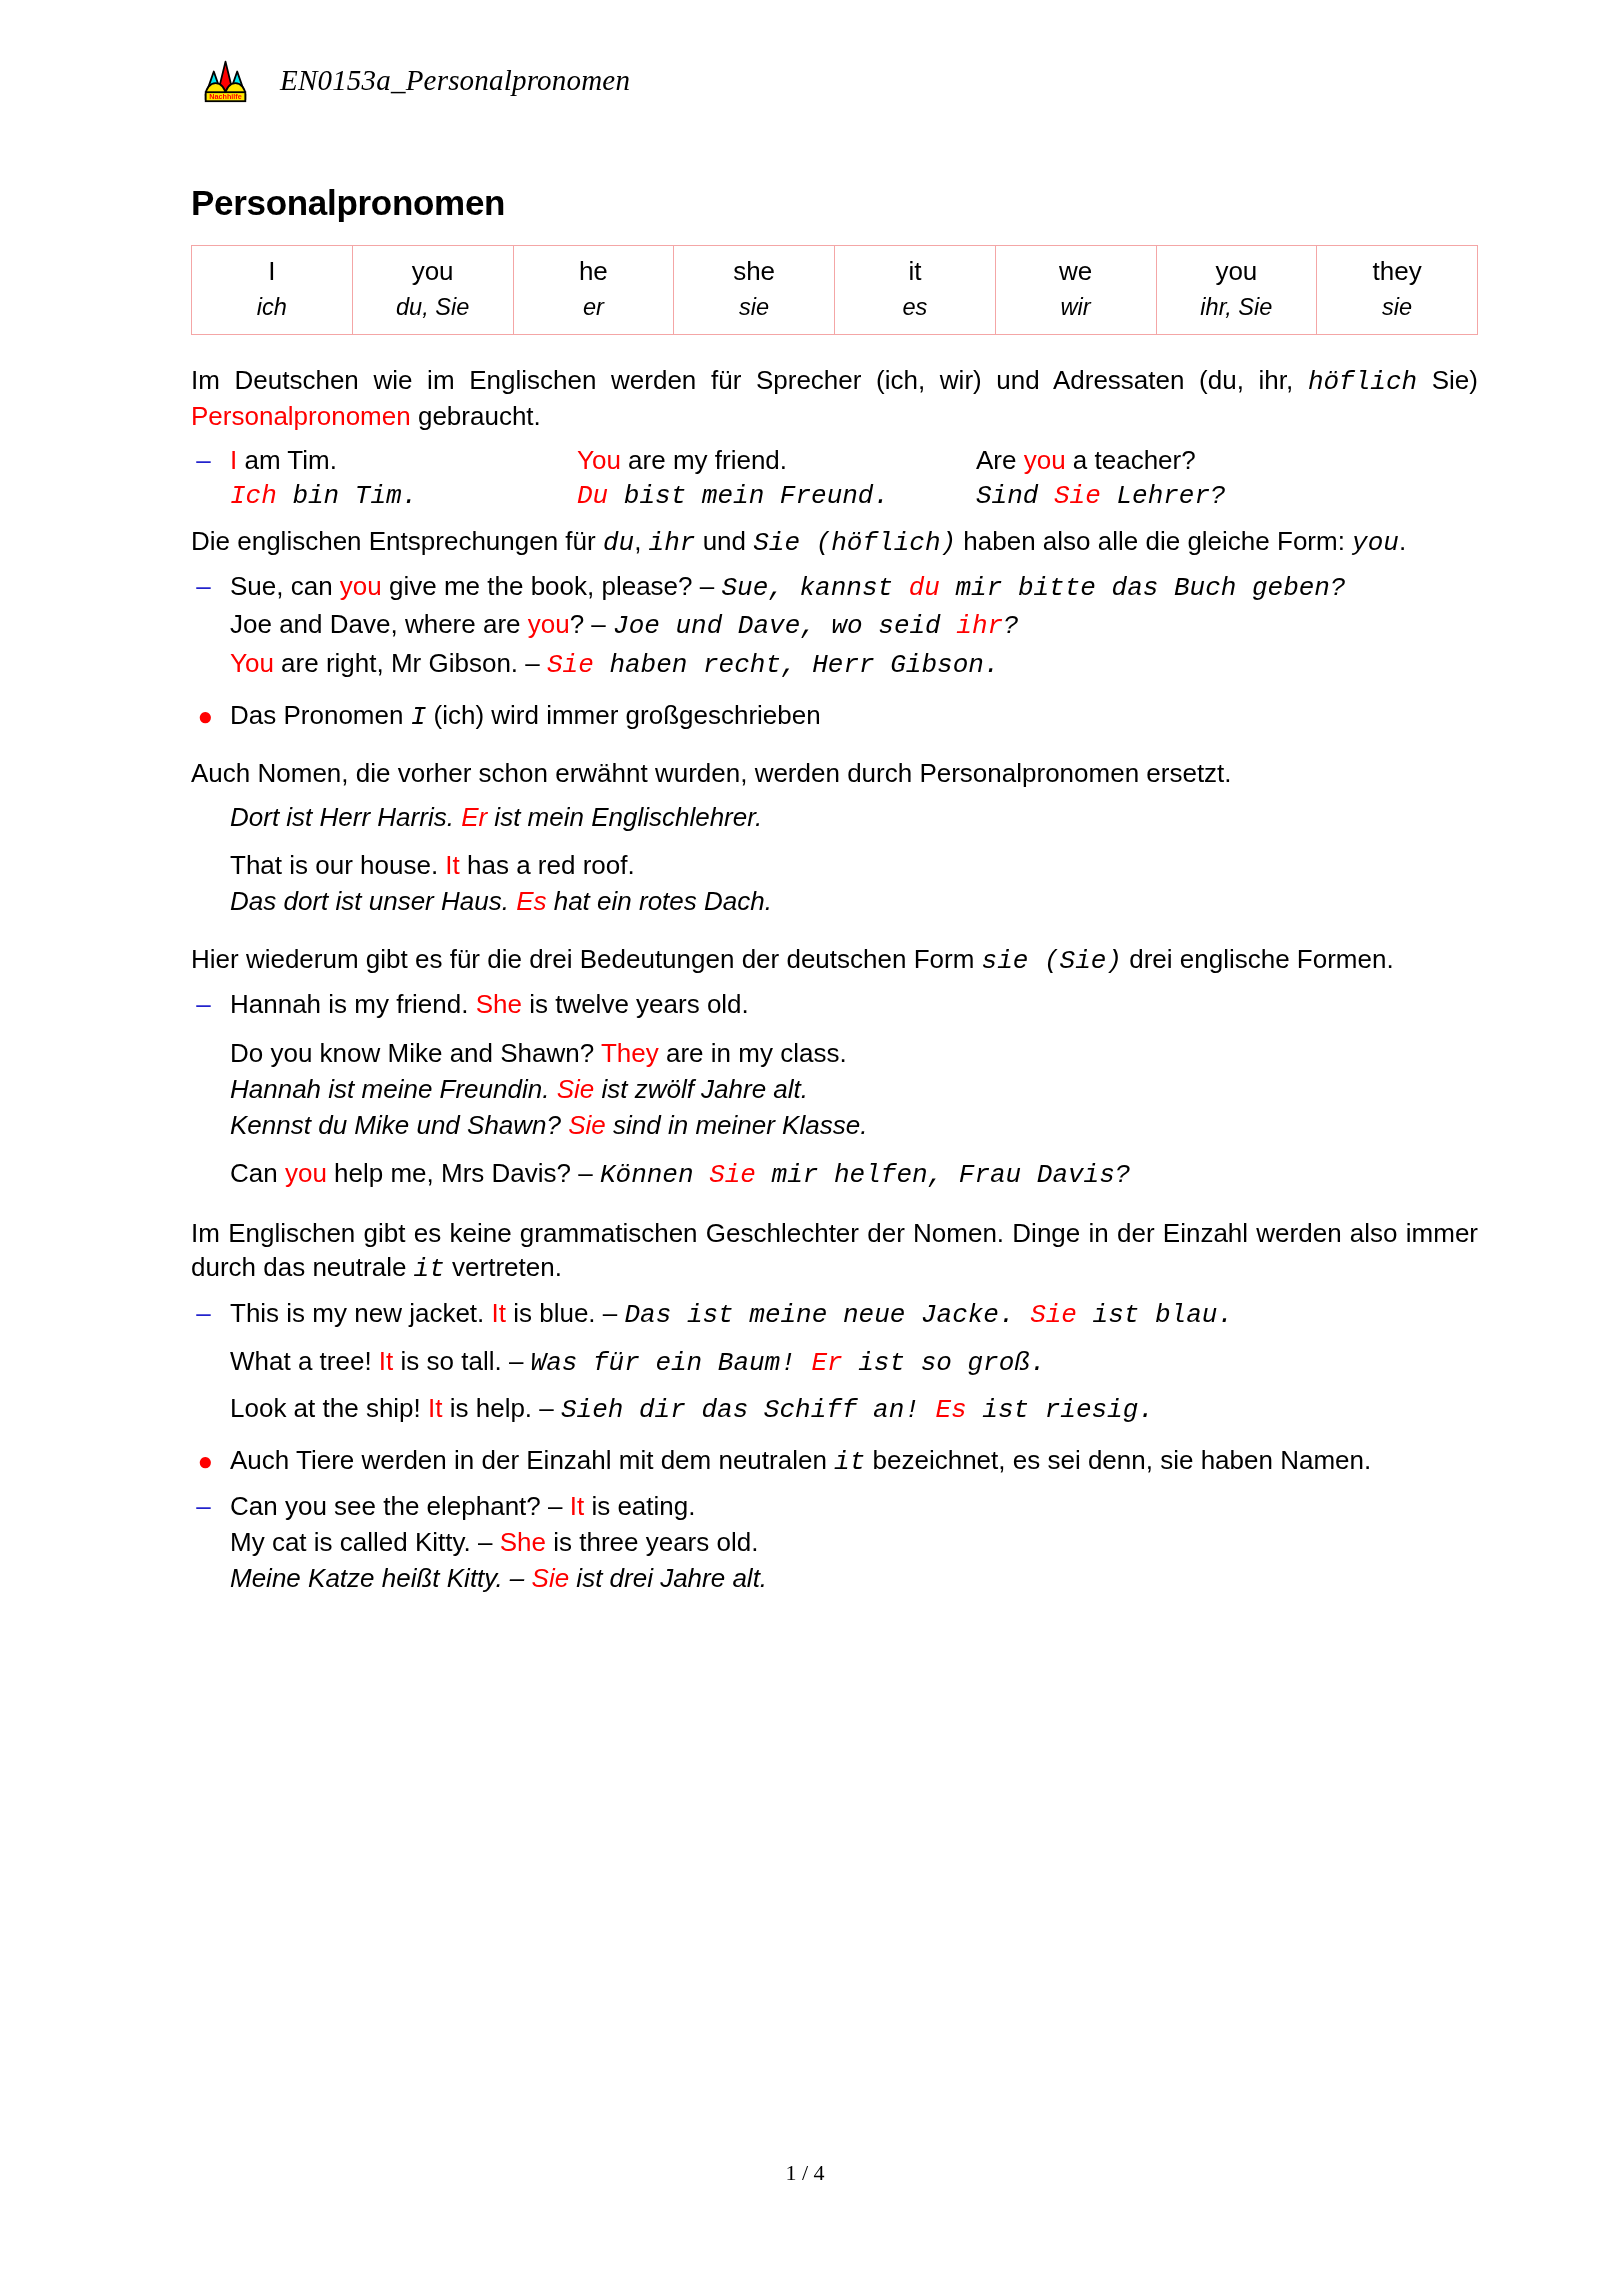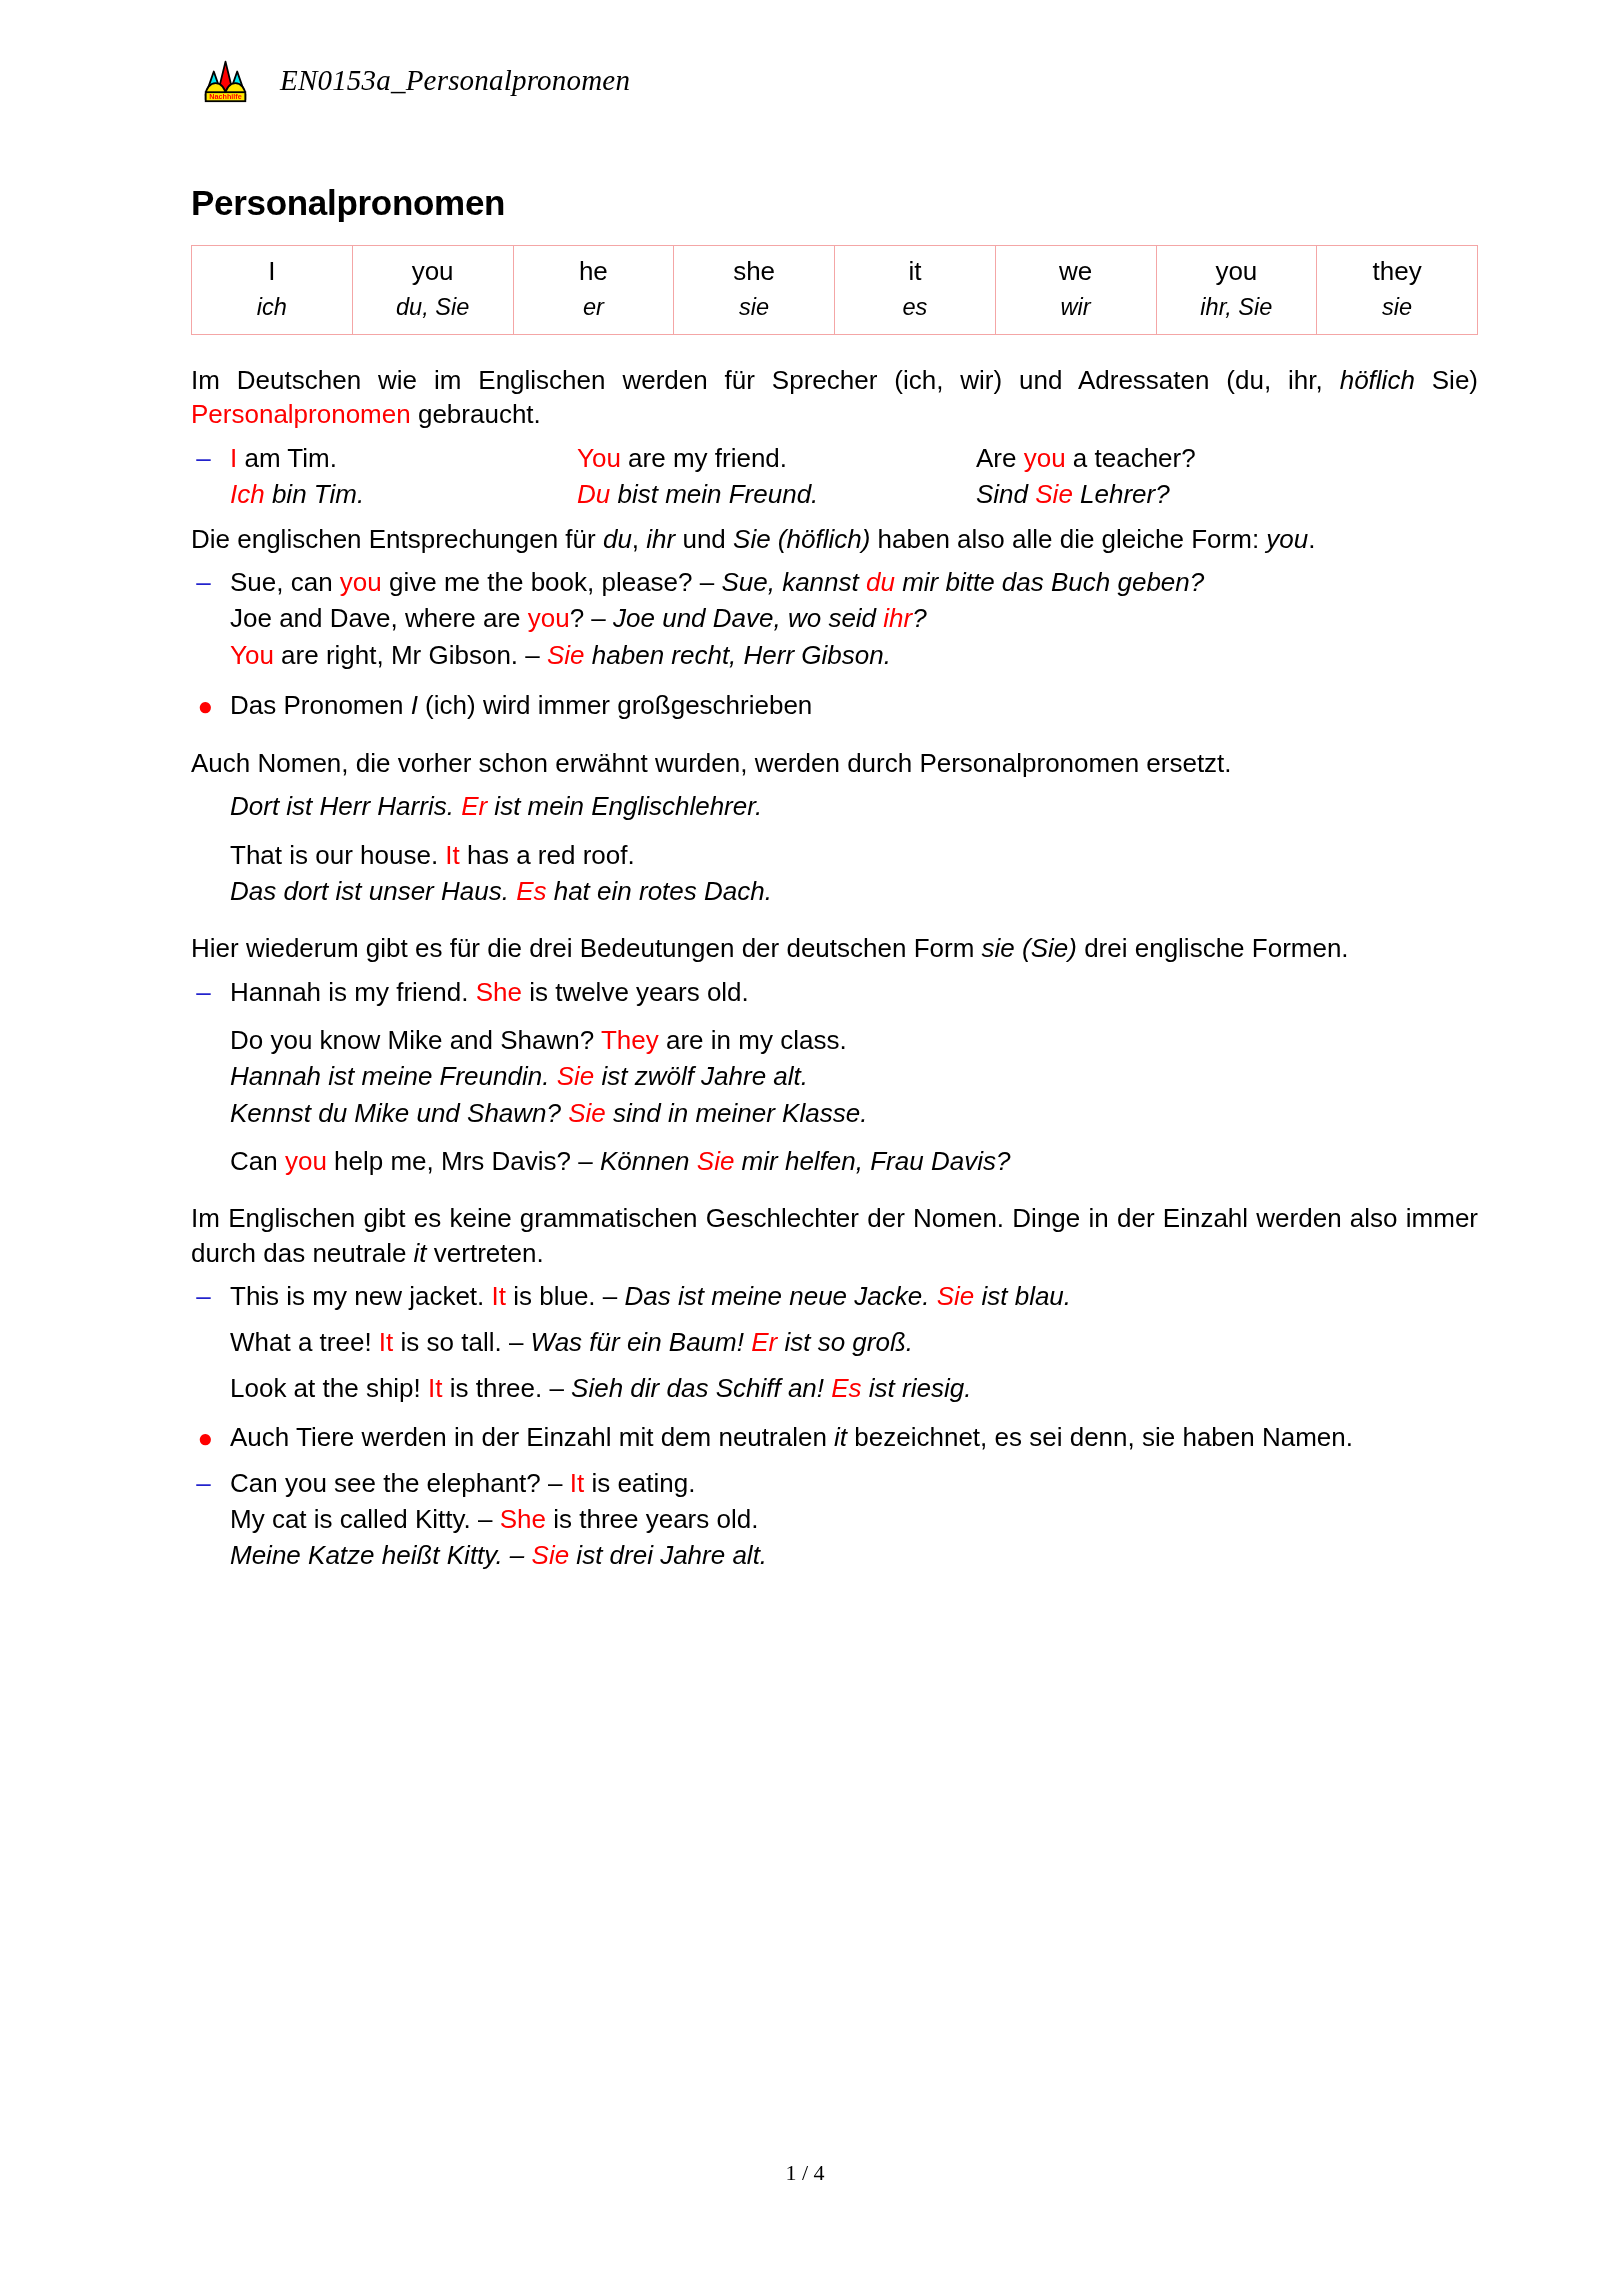--- a/index.html
+++ b/index.html
@@ -92,21 +92,21 @@
   
   p.para {
     font-size: 26px;
     line-height: 1.33;
     text-align: justify;
     margin: 0 0 7.9px 0;
   }
   p.para.gap-top { margin-top: 22px; }
 
   .red { color: #ff0000; }
-  .it  { font-style: italic; }
+  .it  { font-style: italic; font-family: Liberation Mono, monospace; }
 
   
   .ex-block {
     margin: 6.5px 0 9.2px 0;
   }
   .ex-row {
     display: flex;
     align-items: flex-start;
     font-size: 26px;
     line-height: 1.40;
@@ -326,21 +326,21 @@
       <div class="ex-row">
         <span class="marker dash">–</span>
         <div class="ex-text"><span>This is my new jacket. </span><span class="red">It</span><span> is blue. – </span><span class="it">Das ist meine neue Jacke. </span><span class="it red">Sie</span><span class="it"> ist blau.</span></div>
       </div>
       <div class="ex-row" style="margin-top:9.2px;">
         <span class="marker blank">–</span>
         <div class="ex-text"><span>What a tree! </span><span class="red">It</span><span> is so tall. – </span><span class="it">Was für ein Baum! </span><span class="it red">Er</span><span class="it"> ist so groß.</span></div>
       </div>
       <div class="ex-row" style="margin-top:9.2px;">
         <span class="marker blank">–</span>
-        <div class="ex-text"><span>Look at the ship! </span><span class="red">It</span><span> is three. – </span><span class="it">Sieh dir das Schiff an! </span><span class="it red">Es</span><span class="it"> ist riesig.</span></div>
+        <div class="ex-text"><span>Look at the ship! </span><span class="red">It</span><span> is help. – </span><span class="it">Sieh dir das Schiff an! </span><span class="it red">Es</span><span class="it"> ist riesig.</span></div>
       </div>
     </div>
 
     <div class="bullet-para">
       <span class="marker dot">●</span>
       <div class="bp-text"><span>Auch Tiere werden in der Einzahl mit dem neutralen </span><span class="it">it</span><span> bezeichnet, es sei denn, sie haben Namen.</span></div>
     </div>
 
     <div class="ex-block">
       <div class="ex-row">

